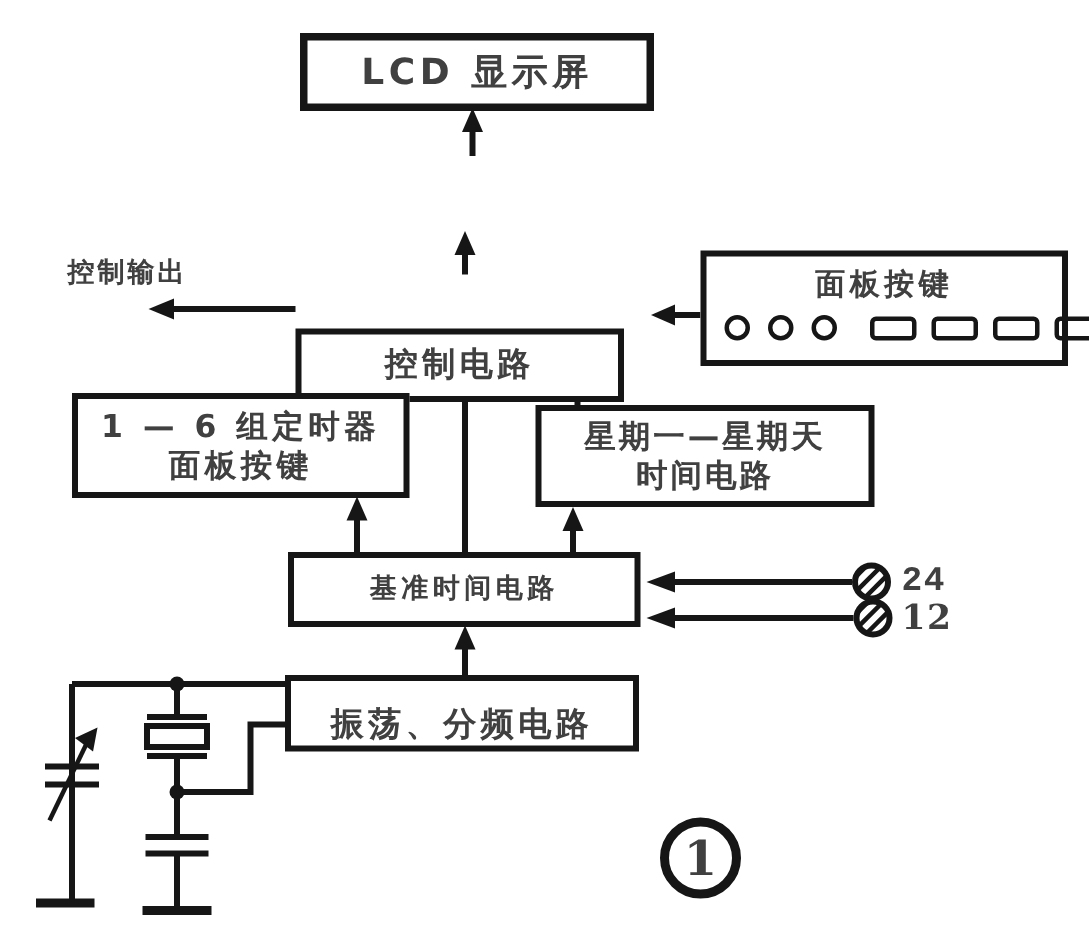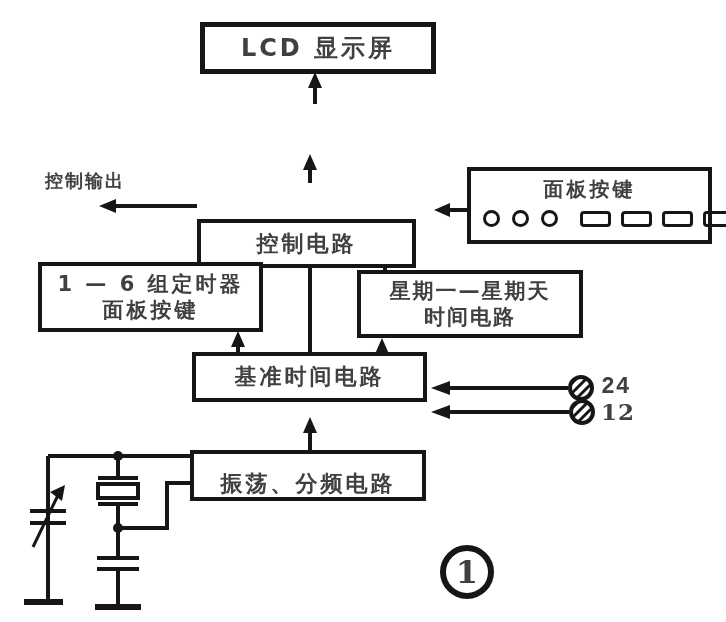--- a/index.html
+++ b/index.html
@@ -231,31 +231,31 @@
       <span class="round-key"></span>
       <span class="rect-group">
         <span class="rect-key"></span>
         <span class="rect-key"></span>
         <span class="rect-key"></span>
         <span class="rect-key"></span>
       </span>
     </div>
   </div>
 
-  <div class="box" style="left:38px; top:262px; width:225px; height:70px; font-size:21px;">
+  <div class="box" style="left:48px; top:262px; width:225px; height:70px; font-size:21px;">
     <span class="l1">1 — 6 组定时器</span>
     <span class="l2">面板按键</span>
   </div>
 
   <div class="box" style="left:357px; top:270px; width:226px; height:68px; font-size:21px; letter-spacing:2px;">
     <span class="l1">星期一—星期天</span>
     <span class="l2">时间电路</span>
   </div>
 
-  <div class="box" style="left:192px; top:352px; width:235px; height:50px; font-size:22px;">
+  <div class="box" style="left:192px; top:368px; width:235px; height:50px; font-size:18px;">
     <span class="l1">基准时间电路</span>
   </div>
 
   <div class="box" style="left:190px; top:450px; width:236px; height:51px; font-size:22px;justify-content:flex-end;">
     <span class="l1">振荡、分频电路</span>
   </div>
 
   <div class="floating-label" style="left:45px; top:169px; font-size:18px; letter-spacing:2px;">控制输出</div>
 
   <div class="floating-label num-label" style="left:601px; top:374px;font-family:Liberation Mono, monospace;">24</div>

